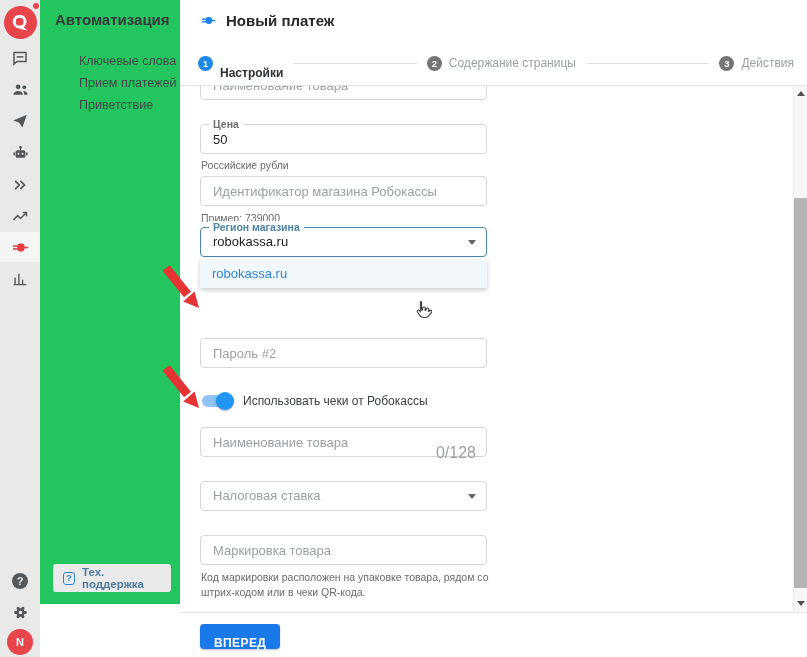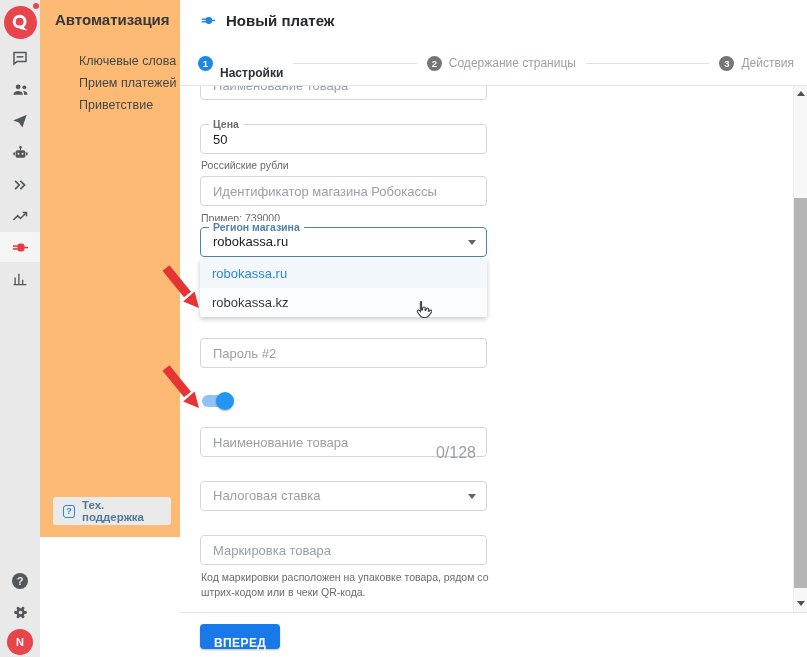--- a/index.html
+++ b/index.html
@@ -17,21 +17,21 @@
   .rail-item { position:absolute; left:0; width:40px; height:30px; display:flex; align-items:center; justify-content:center; }
   .rail-item.active { background:#f5f5f5; }
   .rail-item svg { display:block; }
   .help-circle { width:16px; height:16px; border-radius:50%; background:#53575a; color:#e9e9e9;
                  font-size:11px; font-weight:700; display:flex; align-items:center; justify-content:center; }
   .avatar { position:absolute; left:7px; top:629px; width:26px; height:26px; border-radius:50%;
             background:#e8444b; color:#fff; font-size:11px; font-weight:700;
             display:flex; align-items:center; justify-content:center; }
 
   
-  .sidebar { position:absolute; left:40px; top:0; width:140px; height:537px; background:#fdba74; z-index:3; }
+  .sidebar { position:absolute; left:40px; top:0; width:140px; height:604px; background:#22c55e; z-index:3; }
   .sidebar-title { position:absolute; left:15px; top:11px; font-size:15px; font-weight:700; color:#35383b; }
   .sidebar-item { position:absolute; left:15px; font-size:12.5px; color:#43474b; cursor:pointer;margin-left:24px; }
   .support-btn { position:absolute; left:13px; bottom:12px; width:118px; height:28px; background:#eaeaea;
                  border-radius:3px; display:flex; align-items:center; gap:7px; padding:0 10px; cursor:pointer; }
   .support-ic { width:13px; height:13px; border:1.6px solid #2b87d8; border-radius:3px; color:#2b87d8;
                 font-size:9px; font-weight:700; display:flex; align-items:center; justify-content:center; }
   .support-label { font-size:11.5px; font-weight:700; color:#4e7a9e; }
 
   
   .main { position:absolute; left:180px; top:0; width:627px; height:631px; background:#fff; }
@@ -248,32 +248,32 @@
       <div class="helper" style="top:125px">Пример: 739000</div>
 
       <div class="field focus" style="top:141px">
         <span class="notch">Регион магазина</span>
         <div class="select-value">robokassa.ru</div>
         <span class="caret"></span>
       </div>
 
       <div class="menu">
         <div class="option selected">robokassa.ru</div>
-        <div class="option">robokassa.kz</div>
       </div>
 
       <div class="field" style="top:252px">
         <input placeholder="Пароль #2" style="">
       </div>
 
       <div class="toggle-row">
         <div class="switch">
           <div class="switch-track"></div>
           <div class="switch-knob"></div>
         </div>
+        <span class="toggle-label">Использовать чеки от Робокассы</span>
       </div>
 
       <div class="field" style="top:341px">
         <input style="padding-right: 48px;" placeholder="Наименование товара">
         <span class="counter">0/128</span>
       </div>
 
       <div class="field" style="top:395px">
         <div class="select-value select-ph">Налоговая ставка</div>
         <span class="caret"></span>

